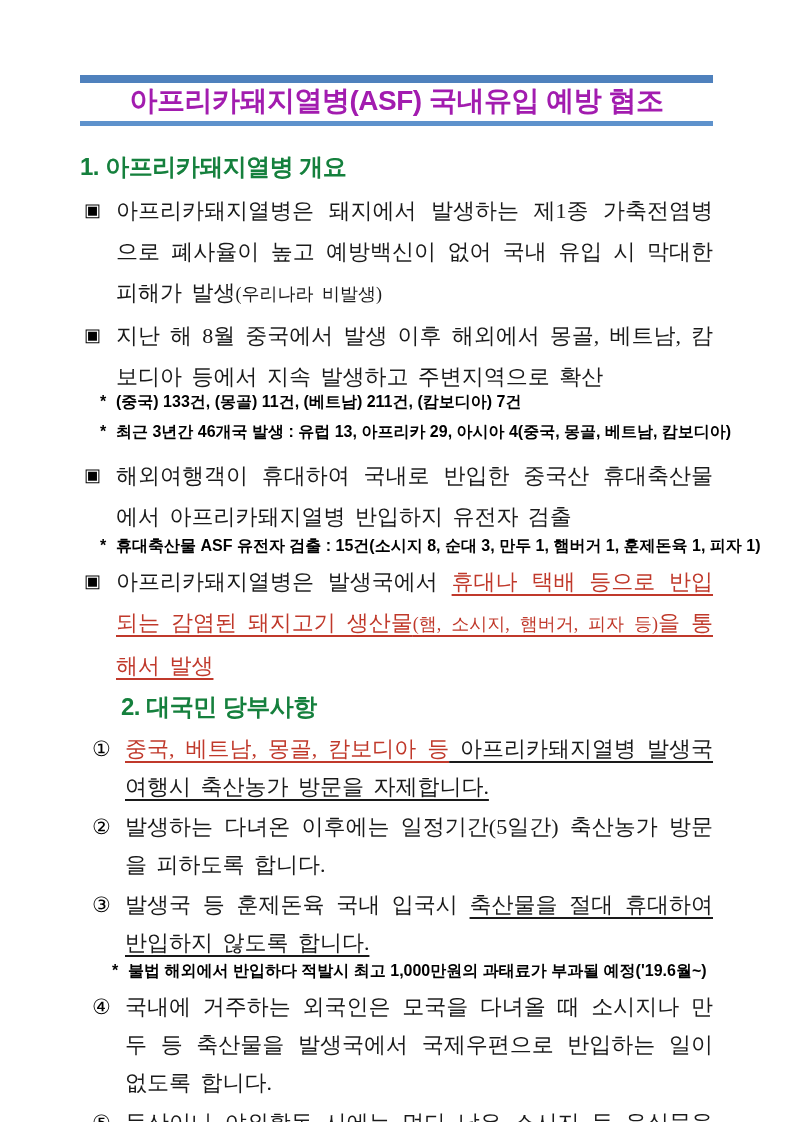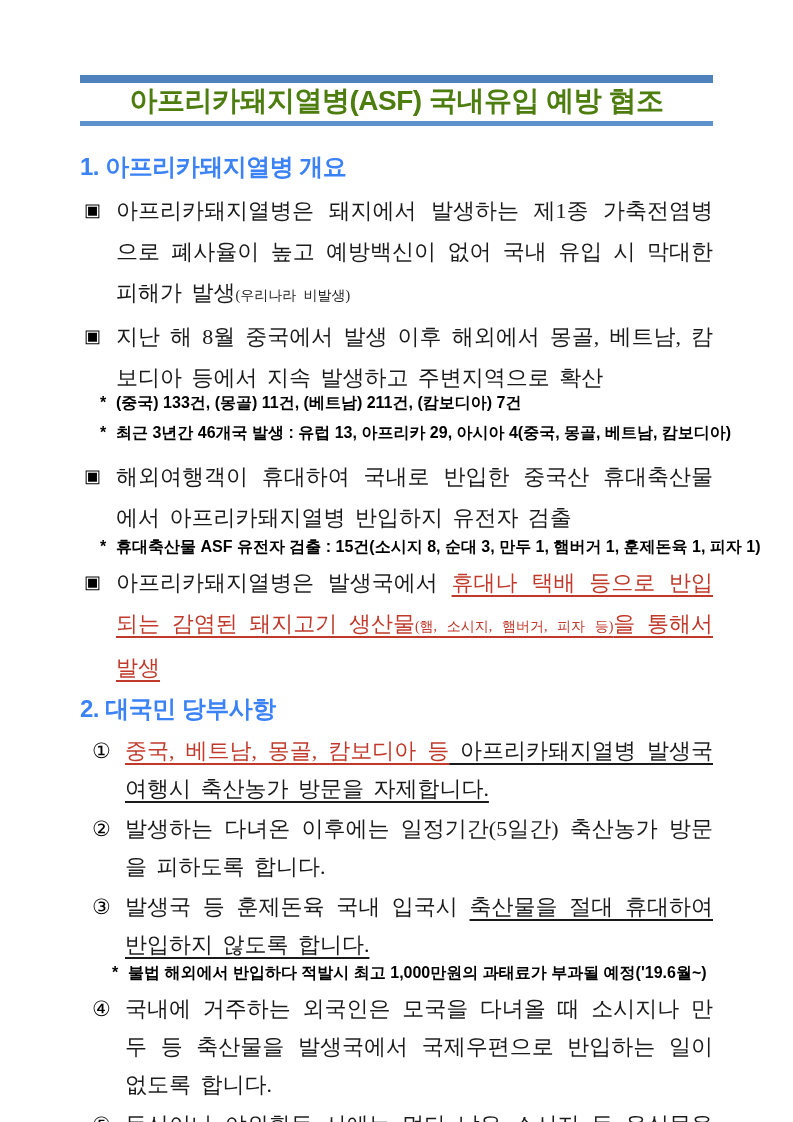--- a/index.html
+++ b/index.html
@@ -6,27 +6,27 @@
   .page{position:relative;width:793px;height:1122px;overflow:hidden;background:#ffffff;
         font-family:"Liberation Serif",serif;color:#1a1a1a;}
   .content{margin:0 80px;}
 
   
   .hdr{padding-top:75px;}
   .bar{background:#4f81bd;}
   .bar-top{height:8px;}
   .bar-bottom{height:5px;background:#5e92cc;margin-top:2px;}
   .doc-title{font-family:"Liberation Sans",sans-serif;font-weight:bold;font-size:28px;
-             line-height:36px;text-align:center;letter-spacing:-0.5px;color:#4d7c0f;}
+             line-height:36px;text-align:center;letter-spacing:-0.5px;color:#a21caf;}
 
   
   .sec-heading{font-family:"Liberation Sans",sans-serif;font-weight:bold;font-size:24px;
-               line-height:30px;color:#3b82f6;letter-spacing:-0.5px;}
+               line-height:30px;color:#15803d;letter-spacing:-0.5px;}
   .sec1-heading{margin-top:26px;}
-  .sec2-heading{margin-top:6px;}
+  .sec2-heading{margin-top:6px;margin-left:41px;}
 
   
   .bullet{display:flex;line-height:41px;font-size:22px;text-align:justify;word-spacing:0.18em;}
   .bullet-first{margin-top:8px;}
   .bullet .mark{flex:0 0 36px;padding-left:4px;box-sizing:border-box;
                 font-family:"Liberation Sans",sans-serif;font-size:18px;color:#000;}
   .bullet .bt{flex:1;}
 
   
   .subnotes{margin-top:-10px;}
@@ -37,21 +37,21 @@
   .note-item .star{margin-left:32px;}
 
   
   .items{margin-top:0;}
   .item{display:flex;line-height:38px;font-size:22px;text-align:justify;word-spacing:0.18em;margin-top:2px;}
   .item-first{margin-top:8px;}
   .item .num{flex:0 0 33px;margin-left:12px;font-family:"Liberation Sans",sans-serif;
              font-size:21px;color:#000;}
   .item .it{flex:1;}
 
-  .small{font-size:14px;}
+  .small{font-size:18px;}
   .red{color:#c0392b;text-decoration-color:#c0392b;}
   .u{text-decoration:underline;text-underline-offset:5px;text-decoration-thickness:1.5px;}
   .mt-b3{margin-top:8px;}
 </style>
 </head>
 <body>
 
 <div class="page">
   <div class="content">
 

